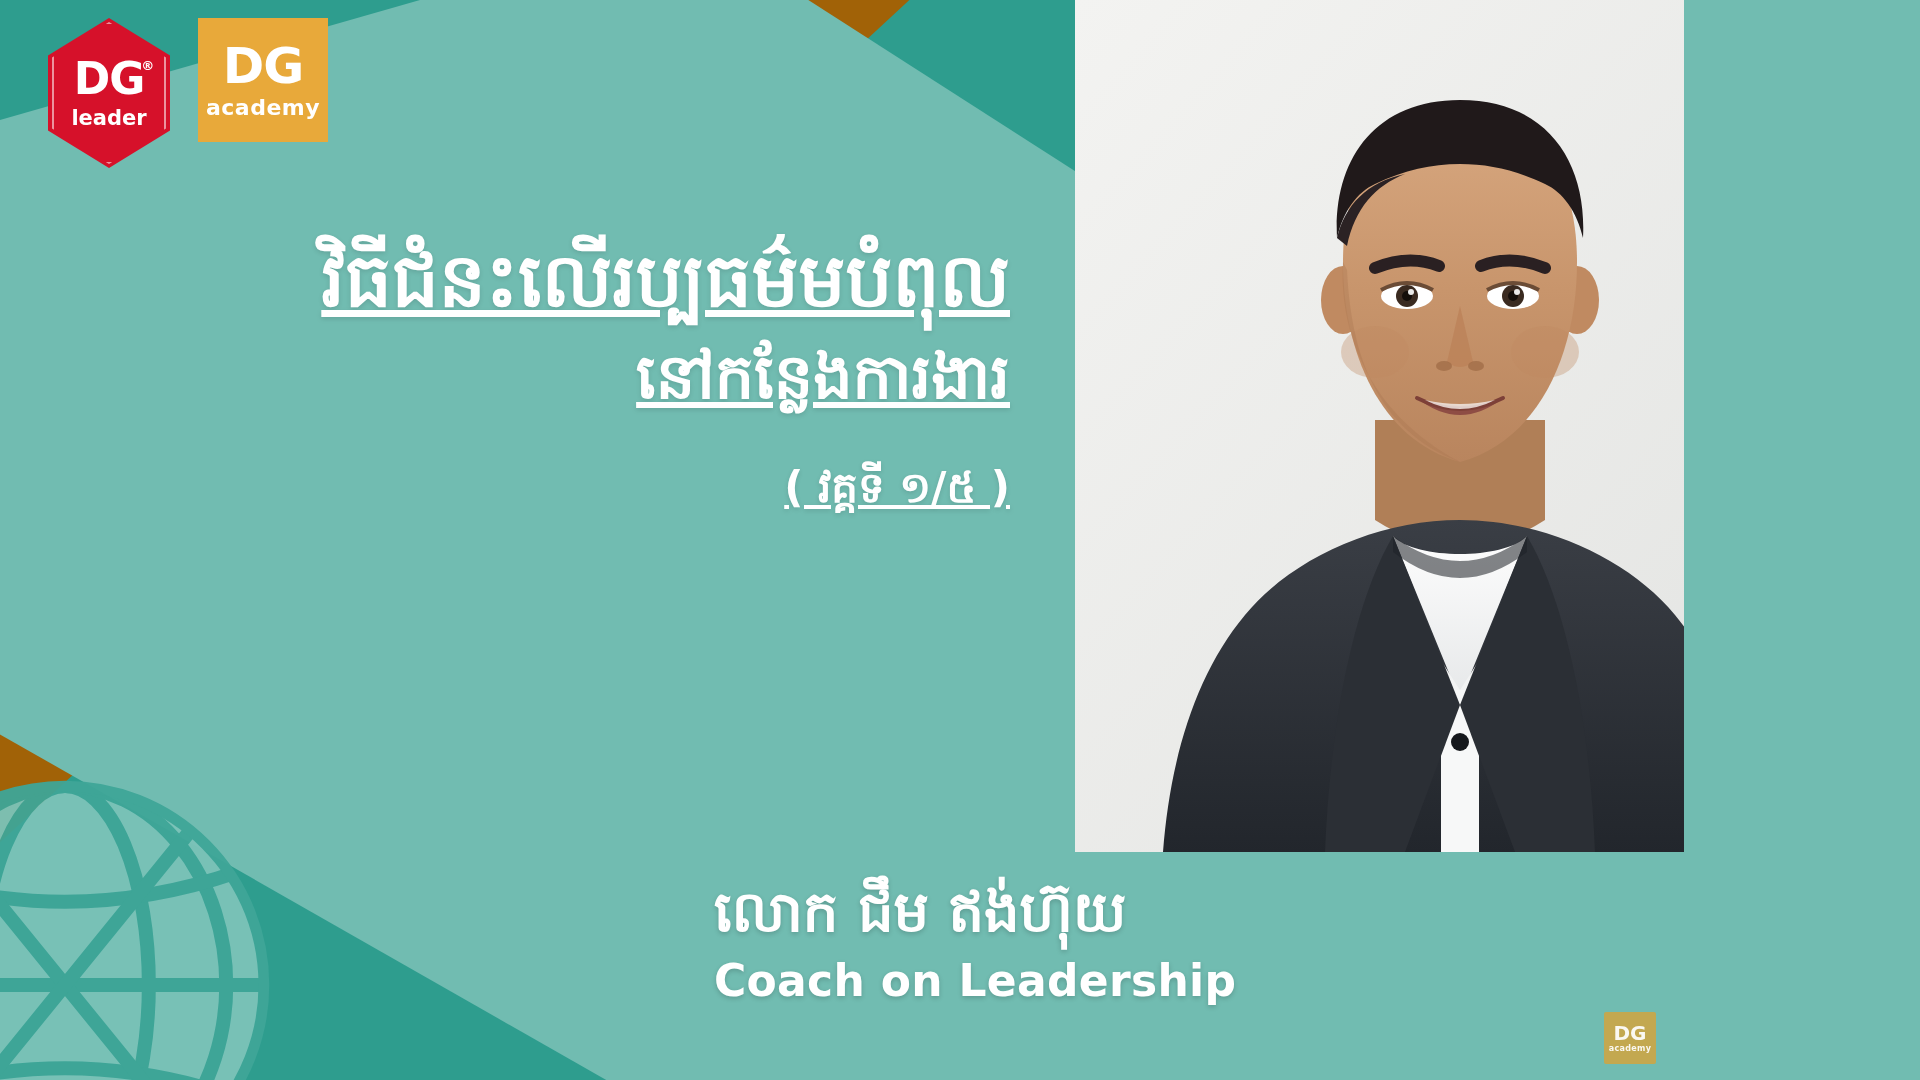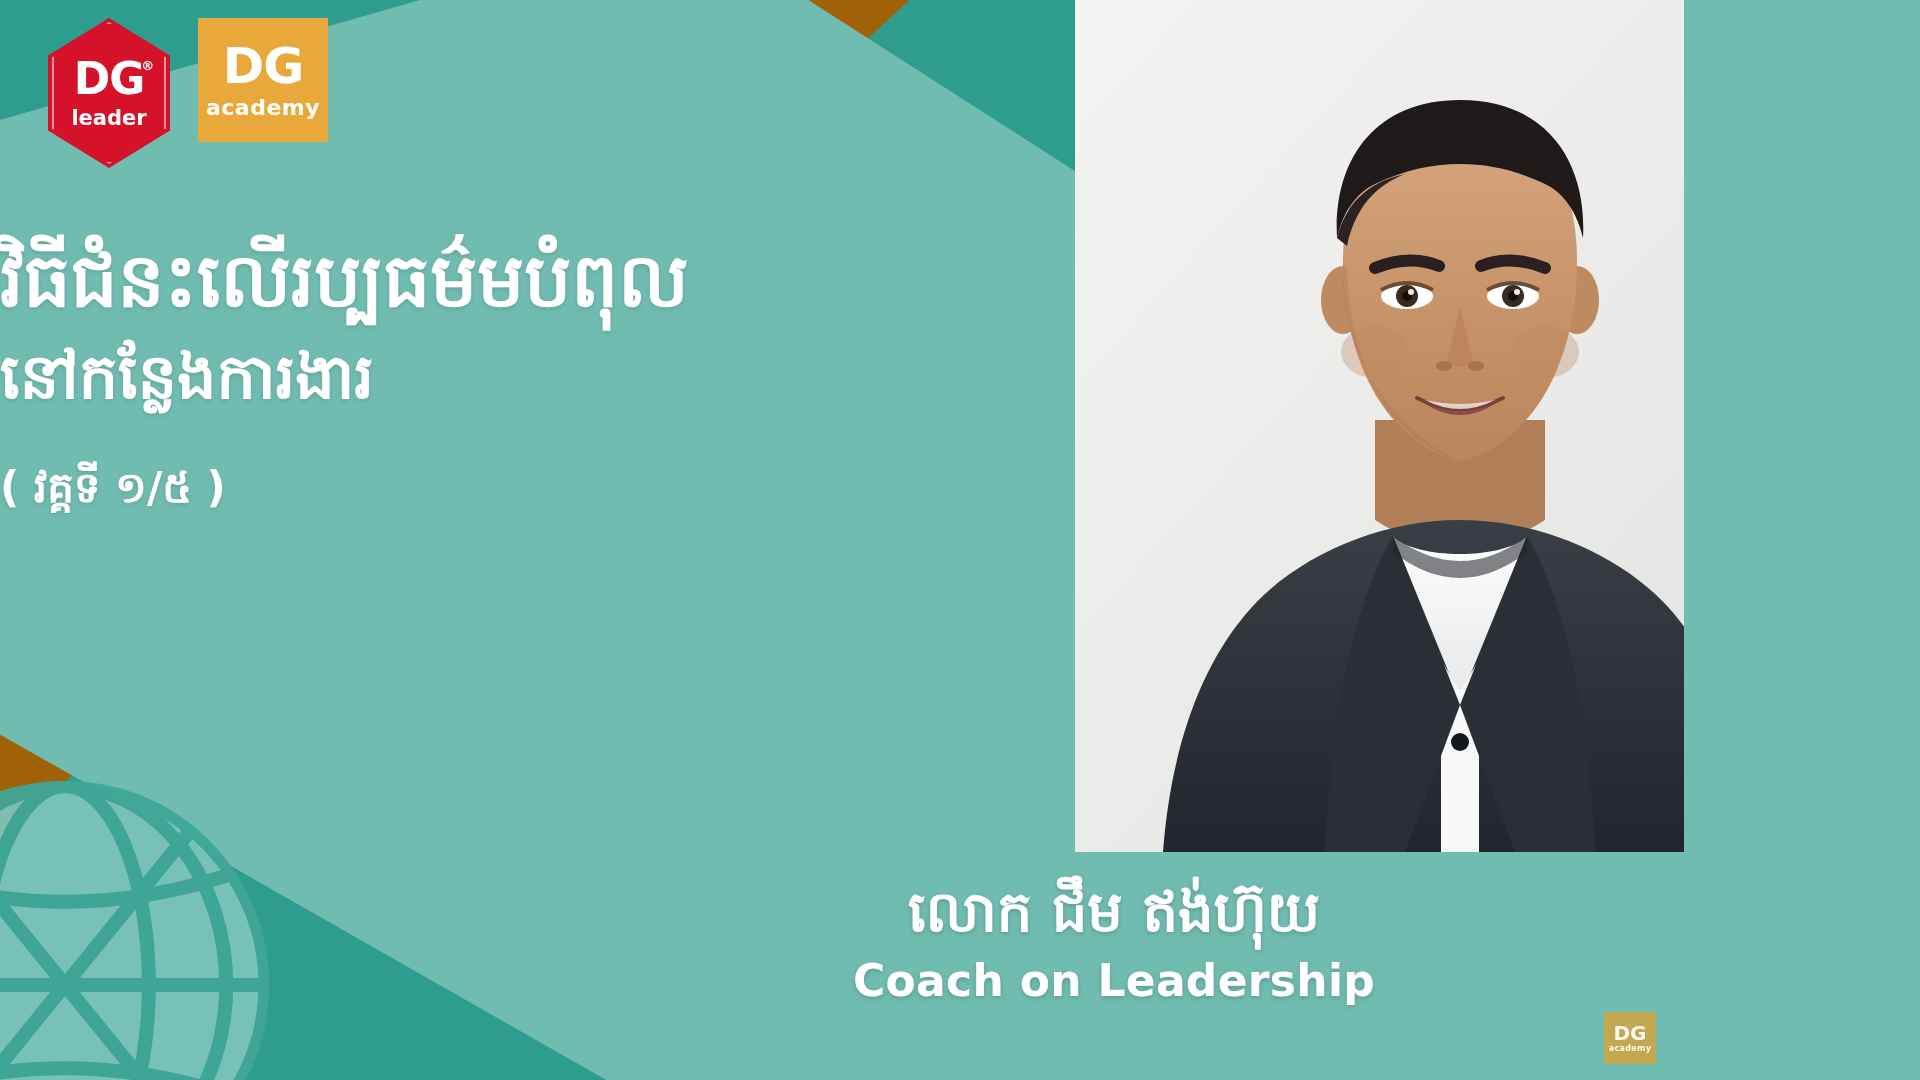--- a/index.html
+++ b/index.html
@@ -81,22 +81,23 @@
     width:130px; height:124px; background:#E8A93A;
     display:flex; flex-direction:column; align-items:center; justify-content:center;
     color:#fff; line-height:1;
   }
   .box-dg{ font-size:50px; font-weight:700; letter-spacing:-1px; }
   .box-sub{ font-size:22px; font-weight:600; margin-top:6px; letter-spacing:.5px; }
 
   
   .headline{
     position:absolute; left:0; top:228px; width:1010px;
-    text-align:left;
+    text-align:right;
     color:#ffffff;
+    text-decoration:underline;
   }
   .kh-line{
     font-family:"DejaVu Sans","Liberation Sans",sans-serif;
     font-weight:700;
     font-size:74px;
     line-height:1.42;
     letter-spacing:0px;
     text-shadow:0 2px 5px rgba(0,0,0,.12);
   }
   .kh-line.second{ font-size:62px; }
@@ -111,21 +112,21 @@
   .portrait{
     position:absolute; left:1075px; top:0;
     width:770px; height:852px;
     overflow:hidden;
   }
   .portrait svg{ display:block; width:100%; height:100%; }
 
   
   .speaker{
     position:absolute; right:170px; top:880px;
-    text-align:center; color:#ffffff;
+    text-align:left; color:#ffffff;
     width:800px;
   }
   .speaker-name{
     font-size:56px; font-weight:700; line-height:1.15;
     text-shadow:0 2px 5px rgba(0,0,0,.18);
   }
   .speaker-role{
     font-size:44px; font-weight:700; margin-top:11px;
     letter-spacing:.3px;
     text-shadow:0 2px 5px rgba(0,0,0,.18);

